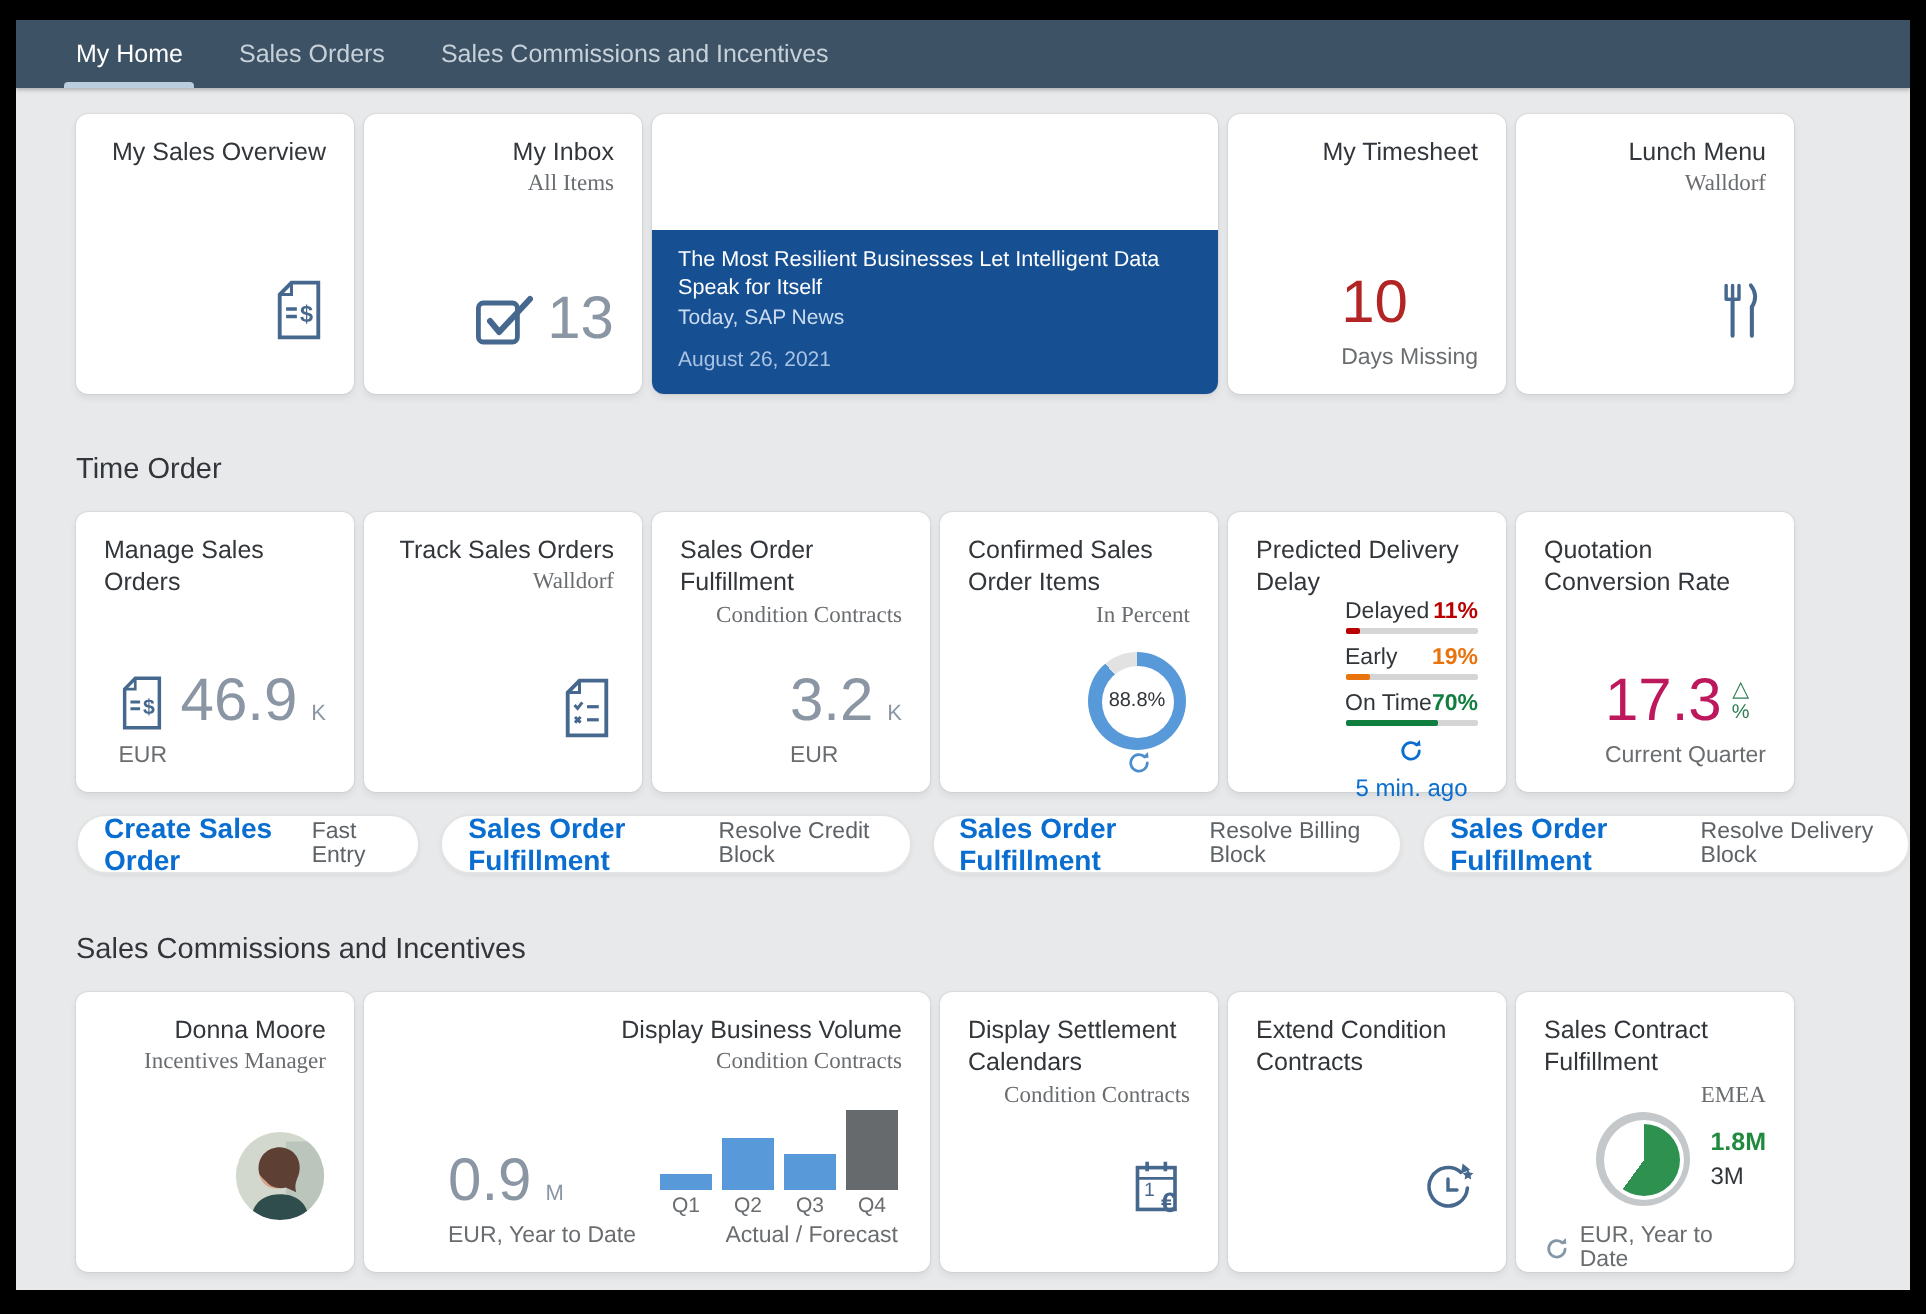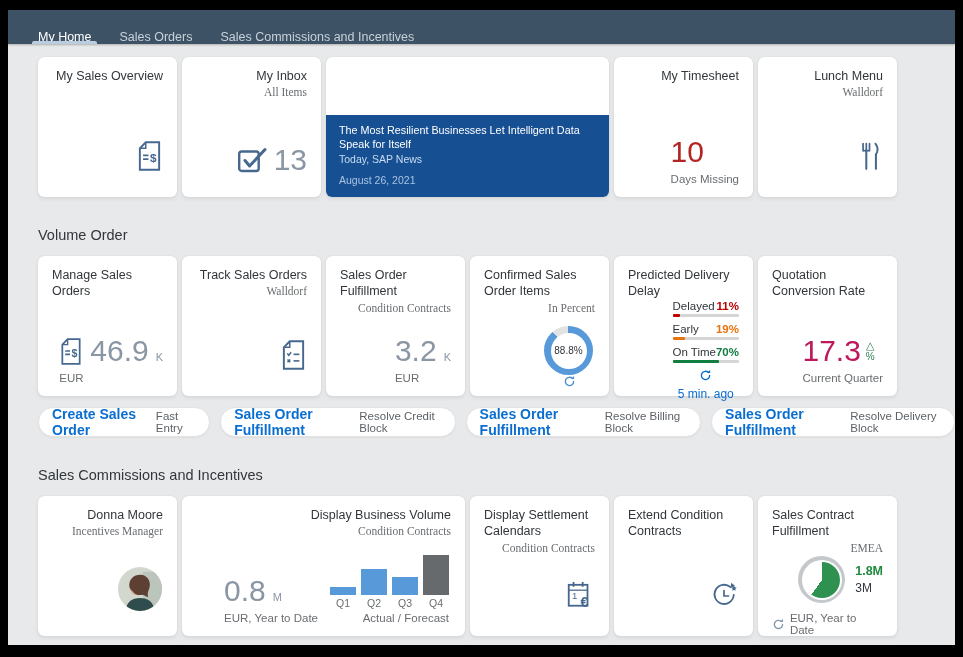--- a/index.html
+++ b/index.html
@@ -8,21 +8,21 @@
     font-family:"Liberation Sans","DejaVu Sans",sans-serif;
     -webkit-font-smoothing:antialiased;
   }
   .frame{position:absolute;top:10px;left:8px;right:8px;bottom:12px;background:#e8e9ea;overflow:hidden;}
 
   
   nav.topnav{
     height:34px;background:#3d5264;display:flex;align-items:stretch;
     padding-left:30px;gap:28px;box-shadow:0 1px 2px rgba(0,0,0,.25);
   }
-  .tab{position:relative;display:flex;align-items:flex-end;font-size:12.5px;color:#c7d1da;cursor:pointer;}
+  .tab{position:relative;display:flex;align-items:center;font-size:12.5px;color:#c7d1da;cursor:pointer;}
   .tab.active{color:#ffffff;}
   .tab.active::after{content:"";position:absolute;left:-6px;right:-6px;bottom:0;height:3px;background:#b9cdde;border-radius:2px 2px 0 0;}
 
   
   main{padding:13px 0 0 30px;}
   .grid{display:grid;grid-template-columns:repeat(6,139px);gap:5px;}
   .span2{grid-column:span 2;}
   h2.section-title{
     font-size:14.5px;font-weight:400;color:#32363a;margin:30px 0 13px 0;
   }
@@ -233,21 +233,21 @@
         <h3 class="tile-title">Lunch Menu</h3>
         <div class="tile-sub">Walldorf</div>
         <div class="tile-body icon-only">
           <svg class="tile-icon">
               <use href="#ic-cutlery"></use>
             </svg>
         </div>
       </article>
     </section>
 
-    <h2 class="section-title">Volume Order</h2>
+    <h2 class="section-title">Time Order</h2>
 
     <section class="grid">
 
       <article class="tile">
         <h3 class="tile-title">Manage Sales Orders</h3>
         <div class="tile-body">
           <div class="kpi-row">
             <svg class="tile-icon" style="width:24px;height:27px">
                 <use href="#ic-doc-dollar"></use>
               </svg>
@@ -392,21 +392,21 @@
           </svg>
         </div>
       </article>
 
       <article class="tile span2">
         <h3 class="tile-title">Display Business Volume</h3>
         <div class="tile-sub">Condition Contracts</div>
         <div class="vol-body">
           <div class="vol-left">
             <div class="kpi-row">
-              <span class="kpi-num">0.8</span>
+              <span class="kpi-num">0.9</span>
               <span class="kpi-scale">M</span>
             </div>
             <div class="kpi-unit">EUR, Year to Date</div>
           </div>
           <div class="vol-chart">
             <div class="vol-bars">
               <div class="vol-col">
                   <div class="vol-bar" style="height: 8px; background: rgb(88, 153, 218);"></div>
                 </div>
               <div class="vol-col">

